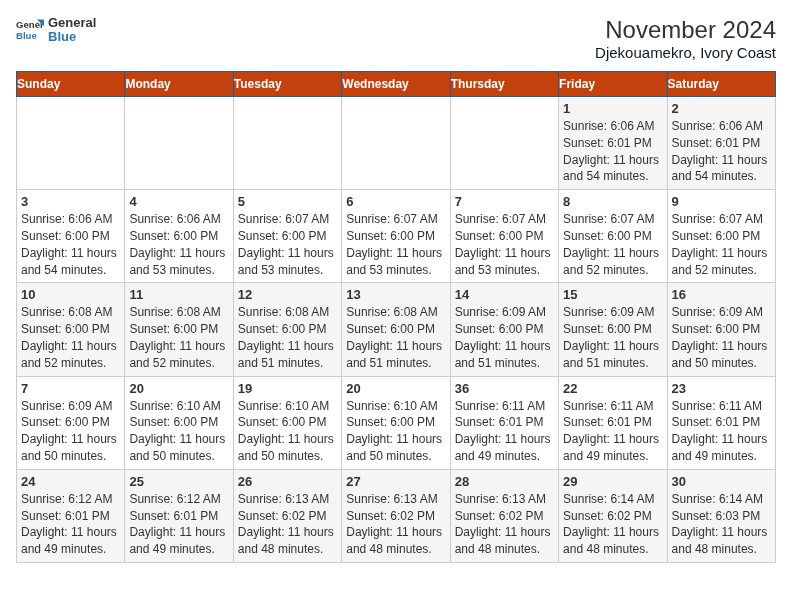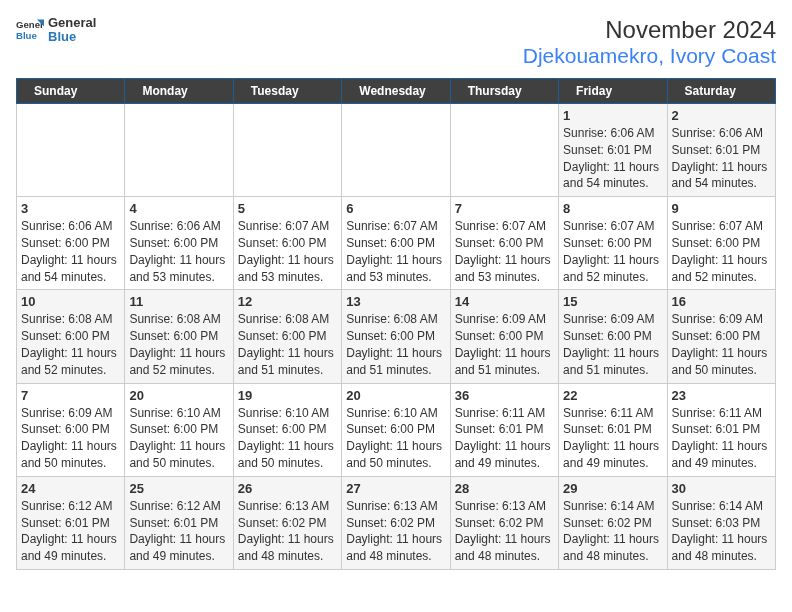--- a/index.html
+++ b/index.html
@@ -27,34 +27,34 @@
     }
     .title-block {
       text-align: right;
     }
     .month-year {
       font-size: 24px;
       font-weight: 300;
       color: #333;
     }
     .location {
-      font-size: 21px;
-      color: #3b82f6;
+      font-size: 15px;
+      color: #0f172a;
     }
     table {
       width: 100%;
       border-collapse: collapse;
       table-layout: fixed;
     }
     thead th {
-      background-color: #404040;
+      background-color: #c2410c;
       color: #fff;
       font-size: 12px;
       font-weight: bold;
-      padding: 5px 17px;
+      padding: 5px 0;
       text-align: left;
       border: 1px solid #1a5f9a;
     }
     tbody td {
       vertical-align: top;
       border: 1px solid #ccc;
       padding: 4px 4px;
       font-size: 10px;
       color: #333;
       background: #fff;

